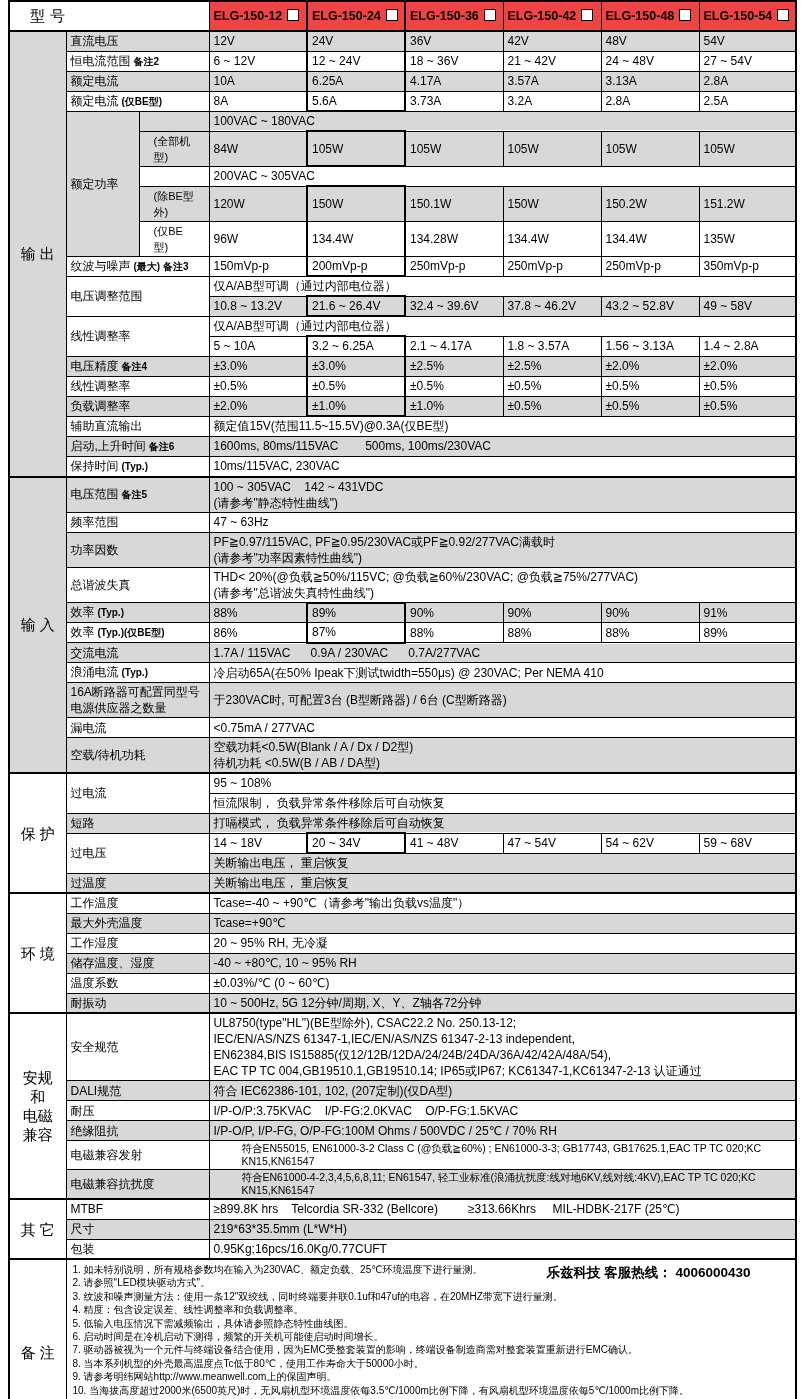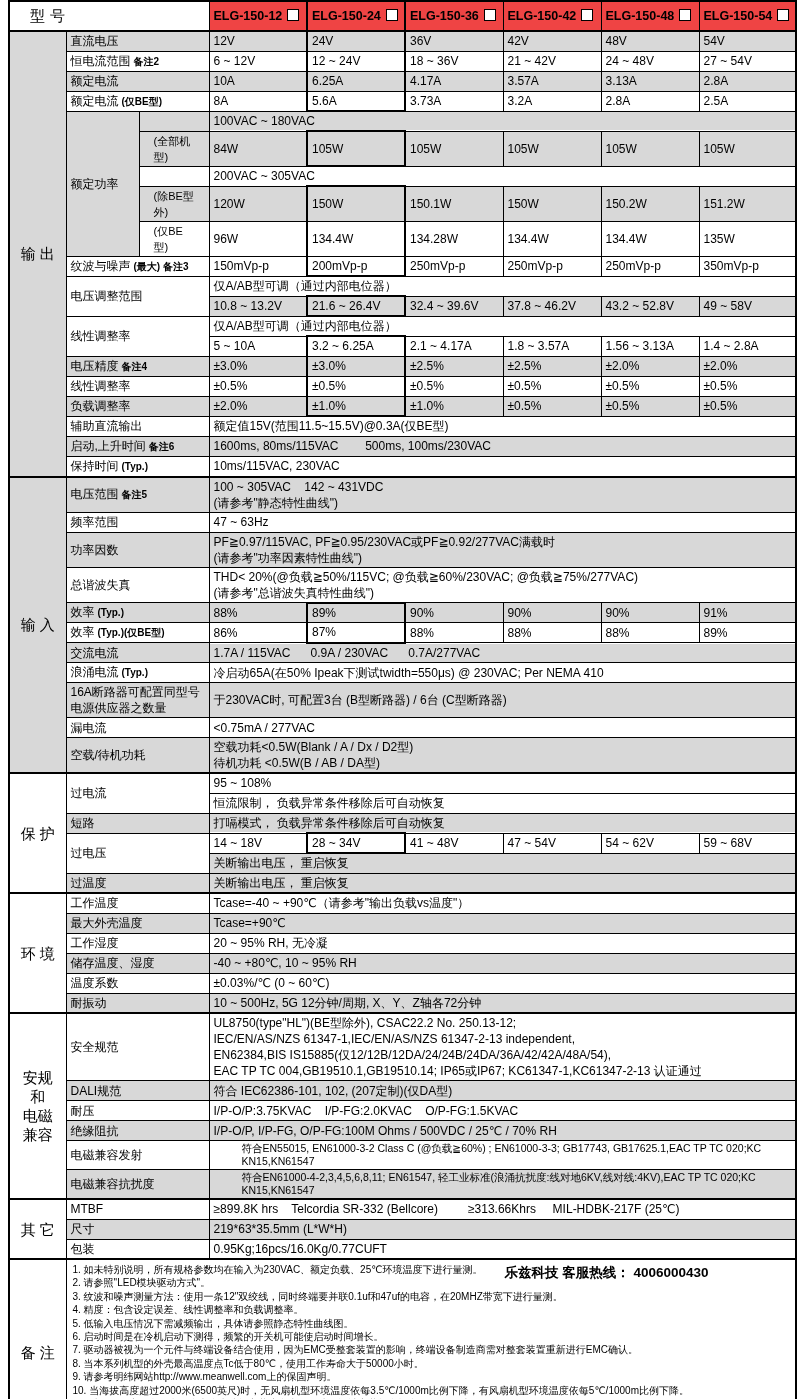--- a/index.html
+++ b/index.html
@@ -20,21 +20,21 @@
   td.group{background:#fff;text-align:center;font-size:15px;line-height:19px;padding:4px;}
   td.sublabel{font-size:11px;padding:1px 14px;}
   td.small{font-size:10.5px;line-height:13px;padding-left:32px;}
   .note{font-size:10px;margin-left:3px;font-weight:bold;}
   .box{display:inline-block;width:10px;height:10px;border:1px solid #000;margin-left:5px;vertical-align:-1px;background:#fff;}
   .hl{border-left:2px solid #000 !important;border-right:2px solid #000 !important;}
   .ht{border-top:2px solid #000 !important;}
   .hb{border-bottom:2px solid #000 !important;}
   td.notescell{position:relative;vertical-align:top;padding:3px 6px;height:178px;background:#fff;}
   .noteline{font-size:10px;line-height:13.4px;white-space:pre-wrap;}
-  .hotline{position:absolute;top:5px;left:438px;font-size:13.5px;font-weight:bold;white-space:nowrap;}
+  .hotline{position:absolute;top:5px;left:480px;font-size:13.5px;font-weight:bold;white-space:nowrap;}
 </style>
 </head>
 <body>
 
 <div class="page">
   <table class="spec">
     <colgroup>
       <col style="width:57px">
         <col style="width:73px">
         <col style="width:70px">
@@ -267,21 +267,21 @@
         <tr>
           <td colspan="6" class="val"><span>恒流限制， 负载异常条件移除后可自动恢复</span></td>
         </tr>
         <tr class="shade">
           <td colspan="2" class="label"><span>短路</span></td>
           <td colspan="6" class="val"><span>打嗝模式， 负载异常条件移除后可自动恢复</span></td>
         </tr>
         <tr>
           <td colspan="2" rowspan="2" class="label"><span>过电压</span></td>
           <td class="val"><span>14 ~ 18V</span></td>
-          <td class="hl ht hb"><span>28 ~ 34V</span></td>
+          <td class="hl ht hb"><span>20 ~ 34V</span></td>
           <td class="val"><span>41 ~ 48V</span></td>
           <td class="val"><span>47 ~ 54V</span></td>
           <td class="val"><span>54 ~ 62V</span></td>
           <td class="val"><span>59 ~ 68V</span></td>
         </tr>
         <tr class="shade">
           <td colspan="6" class="val"><span>关断输出电压， 重启恢复</span></td>
         </tr>
         <tr class="shade">
           <td colspan="2" class="label"><span>过温度</span></td>

